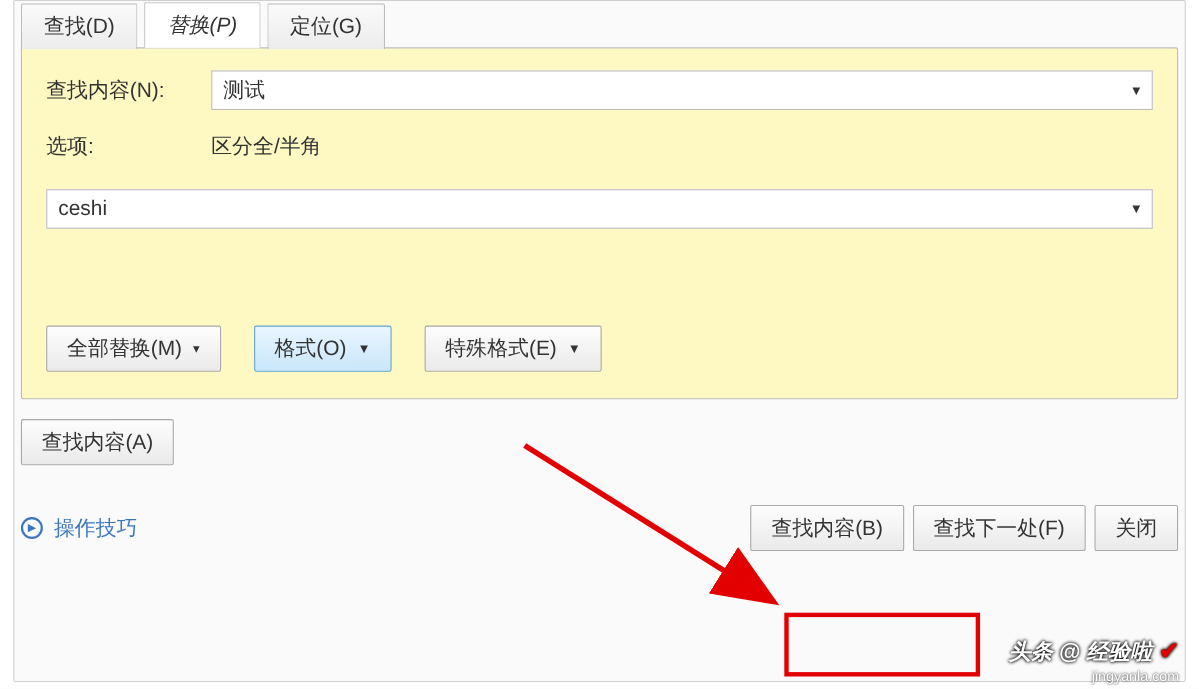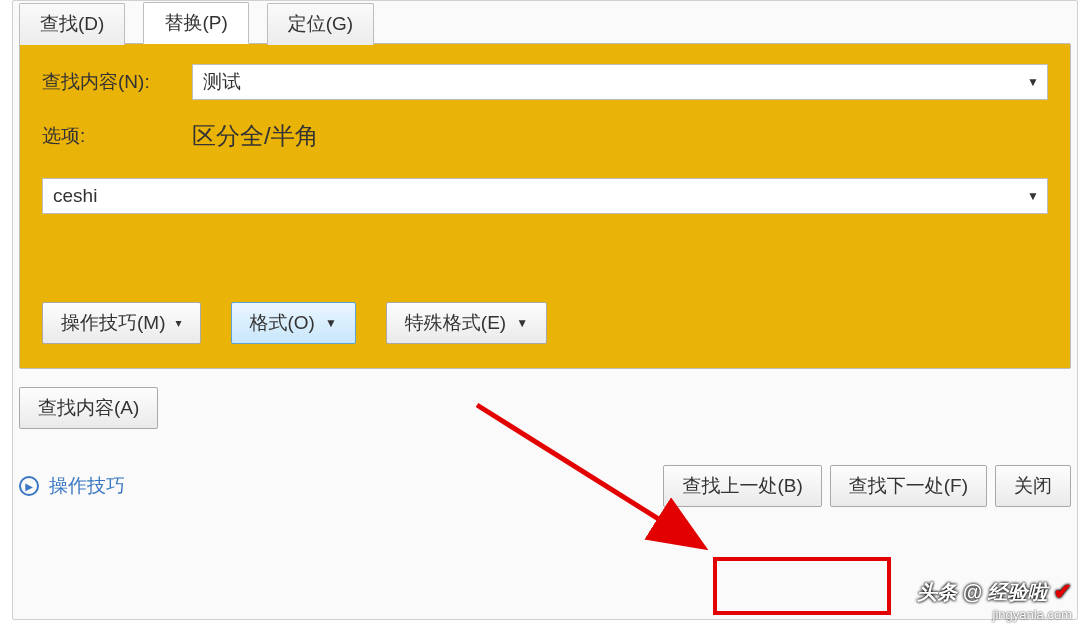--- a/index.html
+++ b/index.html
@@ -22,48 +22,49 @@
     left: 12px;
     top: 0;
     right: 12px;
     bottom: 6px;
     background: #fafafa;
     padding: 0;
   }
 
   .tab-row {
     display: flex;
-    gap: 18px;
+    gap: 6px;
     position: relative;
     z-index: 2;
     padding-left: 6px;
   }
   .tab {
     border: 1px solid #bdbdbd;
     border-bottom: none;
     background: linear-gradient(#fdfdfd, #f1f1f1);
     padding: 7px 20px 7px 20px;
     font-size: 19px;
     border-radius: 2px 2px 0 0;
     position: relative;
     top: 1px;
     cursor: default;
   }
   .tab.active {
     background: #fff;
     border-bottom: 1px solid #fff;
     top: 1px;
+    font-style: italic;
   }
   .tab.inactive {
     background: linear-gradient(#fafafa, #ececec);
     top: 2px;
   }
 
   .tab-content {
-    background: #eab308;
+    background: #fef9c3;
     border: 1px solid #bdbdbd;
     border-radius: 0 2px 2px 2px;
     margin: 0 6px 0 6px;
     padding: 20px 22px 22px 22px;
     position: relative;
   }
 
   .field-row {
     display: flex;
     align-items: center;
@@ -88,21 +89,21 @@
   .combo .arrow {
     position: absolute;
     right: 8px;
     top: 50%;
     transform: translateY(-50%);
     font-size: 12px;
     color: #333;
   }
 
   .options-text {
-    font-size: 24px;
+    font-size: 19px;
     margin-left: 0;
     text-align: right;
   }
 
   .option-buttons {
     display: flex;
     gap: 30px;
     margin-top: 88px;
     margin-bottom: 2px;
   }
@@ -229,21 +230,21 @@
 
     <div class="field-row" style="margin-top:26px;">
       <div class="combo">
         <span>ceshi</span>
         <span class="arrow">▼</span>
       </div>
     </div>
 
     <div class="option-buttons">
       <div class="btn">
-        <span>操作技巧(M)</span>
+        <span>全部替换(M)</span>
         <span class="drop">▾</span>
       </div>
       <div class="btn highlight">
         <span>格式(O)</span>
         <span class="drop">▼</span>
       </div>
       <div class="btn">
         <span>特殊格式(E)</span>
         <span class="drop">▼</span>
       </div>
@@ -257,21 +258,21 @@
     </div>
   </div>
 
   <div class="footer-row">
     <div class="tips-link">
       <span class="tips-icon">▶</span>
       <span>操作技巧</span>
     </div>
     <div class="right-buttons">
       <div class="btn">
-        <span>查找上一处(B)</span>
+        <span>查找内容(B)</span>
       </div>
       <div class="btn">
         <span>查找下一处(F)</span>
       </div>
       <div class="btn">
         <span>关闭</span>
       </div>
     </div>
   </div>
 

